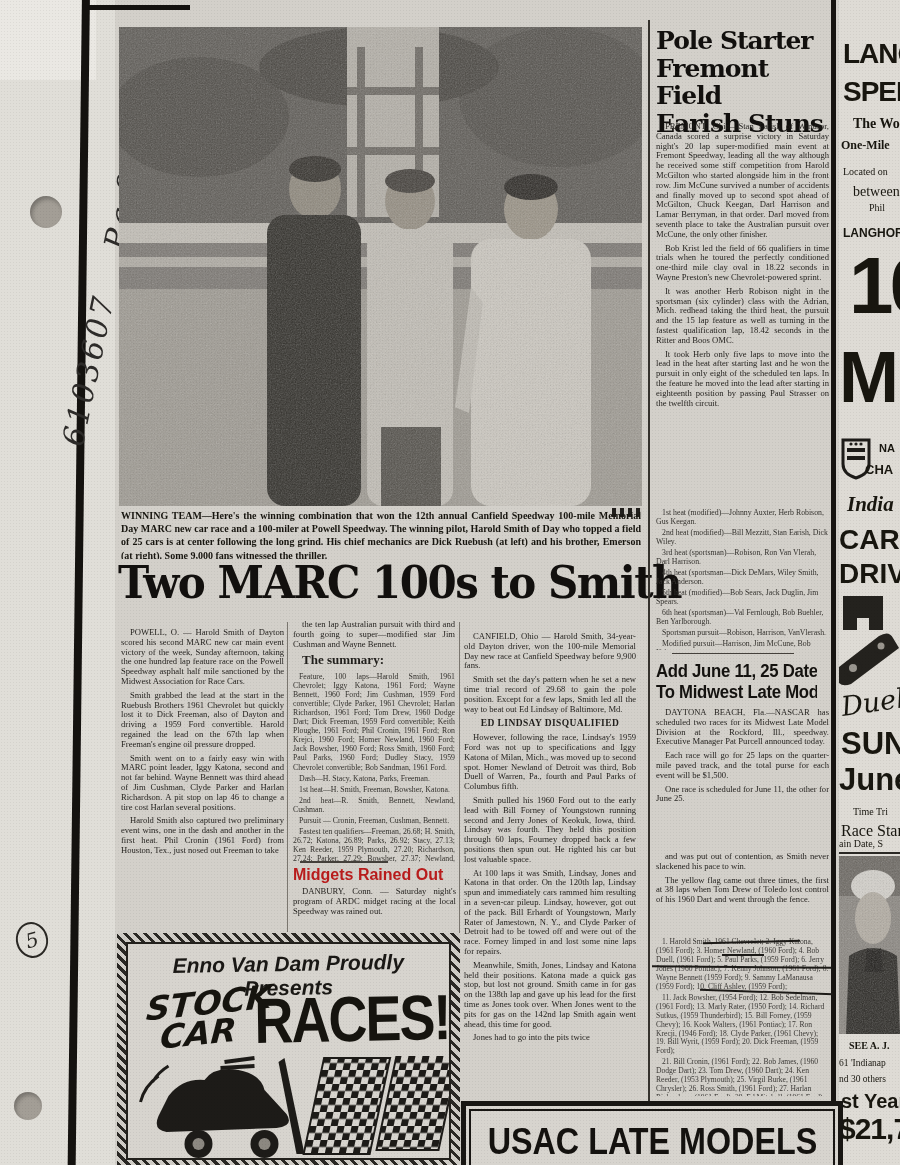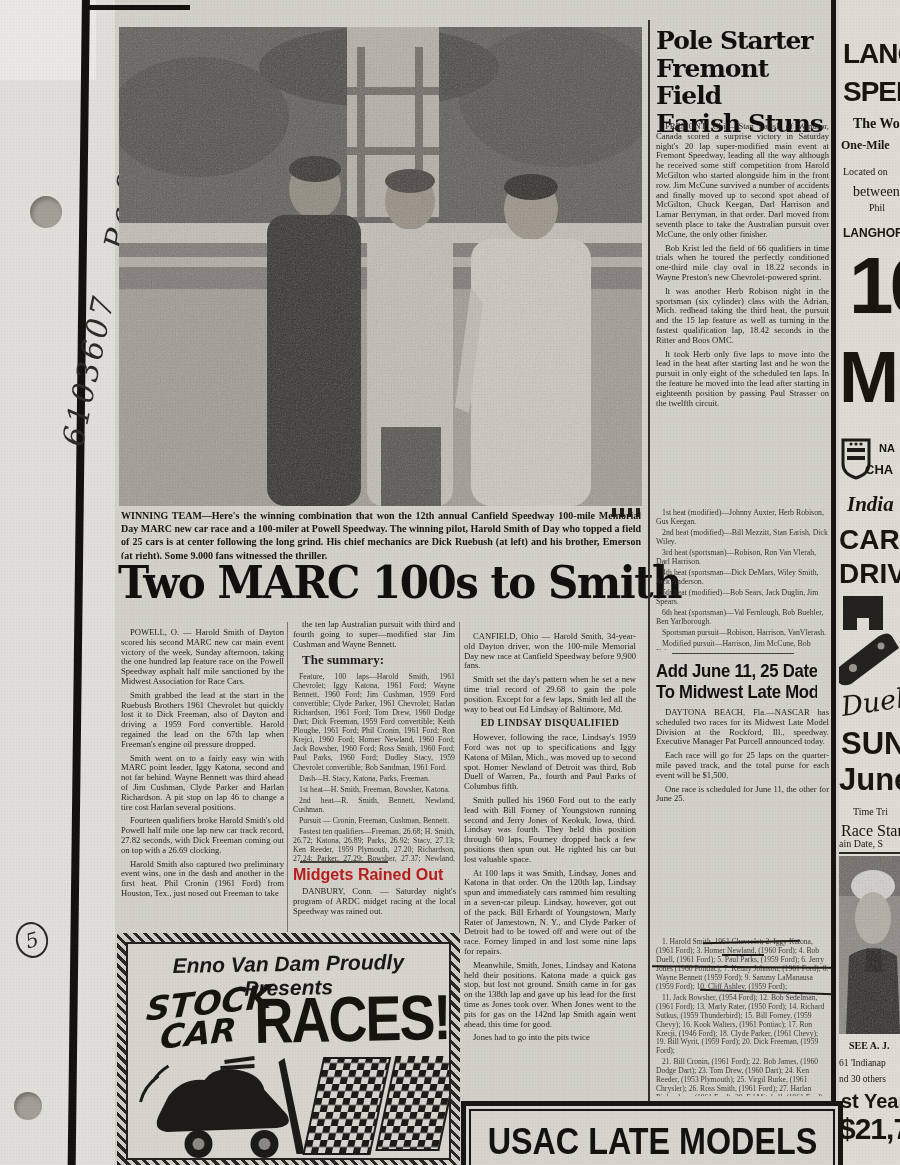--- a/index.html
+++ b/index.html
@@ -185,21 +185,20 @@
   <div class="abs headline">Two MARC 100s to Smith</div>
 
   <div class="abs vrule vrule-a"></div>
   <div class="abs vrule vrule-b"></div>
   <div class="abs main-right-rule"></div>
 
   <div class="abs bodytext col1">
     <p>POWELL, O. — Harold Smith of Dayton scored his second MARC new car main event victory of the week, Sunday afternoon, taking the one hundred lap feature race on the Powell Speedway asphalt half mile sanctioned by the Midwest Association for Race Cars.</p>
     <p>Smith grabbed the lead at the start in the Ruebush Brothers 1961 Chevrolet but quickly lost it to Dick Freeman, also of Dayton and driving a 1959 Ford convertible. Harold regained the lead on the 67th lap when Freeman's engine oil pressure dropped.</p>
     <p>Smith went on to a fairly easy win with MARC point leader, Iggy Katona, second and not far behind. Wayne Bennett was third ahead of Jim Cushman, Clyde Parker and Harlan Richardson. A pit stop on lap 46 to change a tire cost Harlan several positions.</p>
-    <p>Fourteen qualifiers broke Harold Smith's old Powell half mile one lap new car track record, 27.82 seconds, with Dick Freeman coming out on top with a 26.69 clocking.</p>
     <p>Harold Smith also captured two preliminary event wins, one in the dash and another in the first heat. Phil Cronin (1961 Ford) from Houston, Tex., just nosed out Freeman to take</p>
   </div>
 
   <div class="abs bodytext col2">
     <p>the ten lap Australian pursuit with third and fourth going to super—modified star Jim Cushman and Wayne Bennett.</p>
     <p class="summary-label">The summary:</p>
     <div class="fineprint">
       <p>Feature, 100 laps—Harold Smith, 1961 Chevrolet; Iggy Katona, 1961 Ford; Wayne Bennett, 1960 Ford; Jim Cushman, 1959 Ford convertible; Clyde Parker, 1961 Chevrolet; Harlan Richardson, 1961 Ford; Tom Drew, 1960 Dodge Dart; Dick Freeman, 1959 Ford convertible; Keith Ploughe, 1961 Ford; Phil Cronin, 1961 Ford; Ron Krejci, 1960 Ford; Homer Newland, 1960 Ford; Jack Bowsher, 1960 Ford; Ross Smith, 1960 Ford; Paul Parks, 1960 Ford; Dudley Stacy, 1959 Chevrolet convertible; Bob Sandman, 1961 Ford.</p>
       <p>Dash—H. Stacy, Katona, Parks, Freeman.</p>
       <p>1st heat—H. Smith, Freeman, Bowsher, Katona.</p>
@@ -289,20 +288,24 @@
   <div class="abs hr-short fr-hr"></div>
 
   <div class="abs frcol jd-head">
     <div>Add June 11, 25 Dates</div>
     <div>To Midwest Late Models</div>
   </div>
   <div class="abs frcol bodytext jd-paras">
     <p>DAYTONA BEACH, Fla.—NASCAR has scheduled two races for its Midwest Late Model Division at the Rockford, Ill., speedway. Executive Manager Pat Purcell announced today.</p>
     <p>Each race will go for 25 laps on the quarter-mile paved track, and the total purse for each event will be $1,500.</p>
     <p>One race is scheduled for June 11, the other for June 25.</p>
+  </div>
+  <div class="abs frcol bodytext cont-paras">
+    <p>and was put out of contention, as Smith never slackened his pace to win.</p>
+    <p>The yellow flag came out three times, the first at 38 laps when Tom Drew of Toledo lost control of his 1960 Dart and went through the fence.</p>
   </div>
   <div class="abs frcol fineprint finish">
     <p>1. Harold Smith, 1961 Chevrolet; 2. Iggy Katona, (1961 Ford); 3. Homer Newland, (1960 Ford); 4. Bob Duell, (1961 Ford); 5. Paul Parks, (1959 Ford); 6. Jerry Jones (1960 Pontiac); 7. Kenny Johnson, (1961 Ford); 8. Wayne Bennett (1959 Ford); 9. Sammy LaManausa (1959 Ford); 10. Cliff Ashley, (1959 Ford);</p>
     <p>11. Jack Bowsher, (1954 Ford); 12. Bob Sedelman, (1961 Ford); 13. Marly Rater, (1950 Ford); 14. Richard Sutkus, (1959 Thunderbird); 15. Bill Forney, (1959 Chevy); 16. Kook Walters, (1961 Pontiac); 17. Ron Krecji, (1946 Ford); 18. Clyde Parker, (1961 Chevy); 19. Bill Wyrit, (1959 Ford); 20. Dick Freeman, (1959 Ford);</p>
     <p>21. Bill Cronin, (1961 Ford); 22. Bob James, (1960 Dodge Dart); 23. Tom Drew, (1960 Dart); 24. Ken Reeder, (1953 Plymouth); 25. Virgil Burke, (1961 Chrysler); 26. Ross Smith, (1961 Ford); 27. Harlan Richardson, (1961 Ford); 28. Ed Mitchell, (1961 Ford); 29. Darrell Dake, (1961 Chevrolet), Ed Lindsay (1960 Ford) ran second was disqualified. Time: 1 hour, 59 minutes, 42 seconds.</p>
   </div>
   <div class="abs pen pen1"></div>
   <div class="abs pen pen2"></div>
   <div class="abs pen pen3"></div>
   <div class="abs pen pen4"></div>

